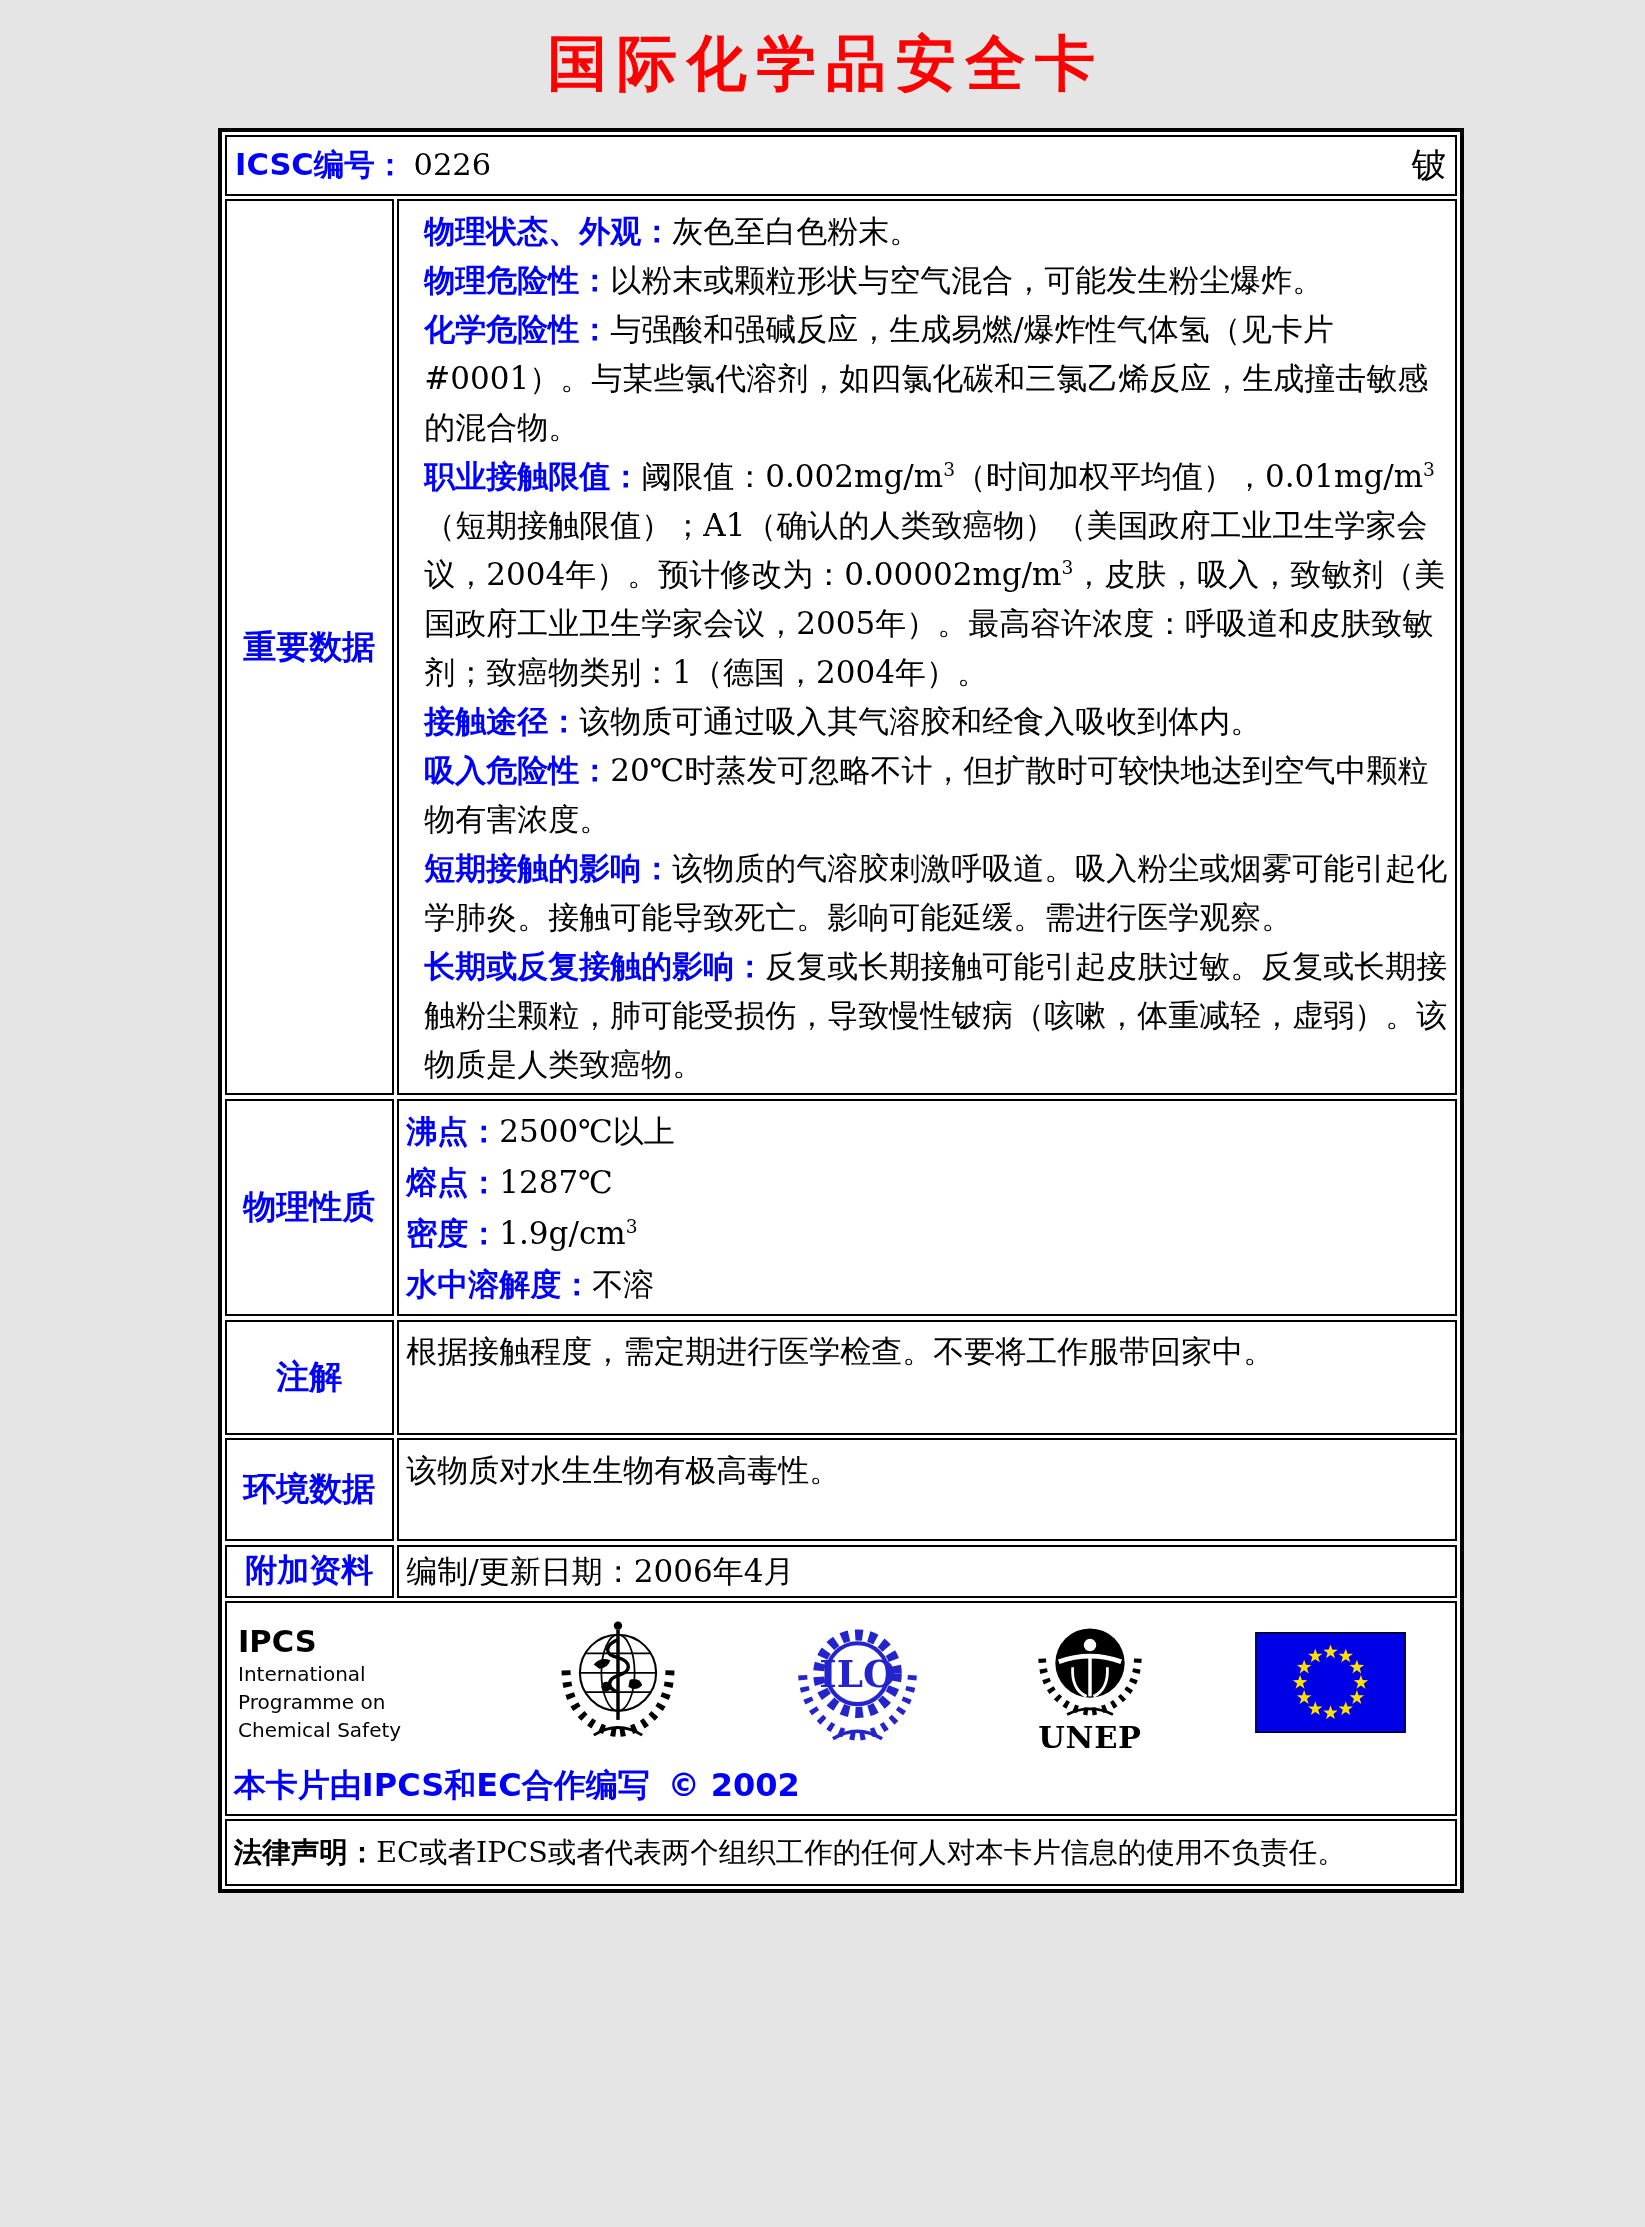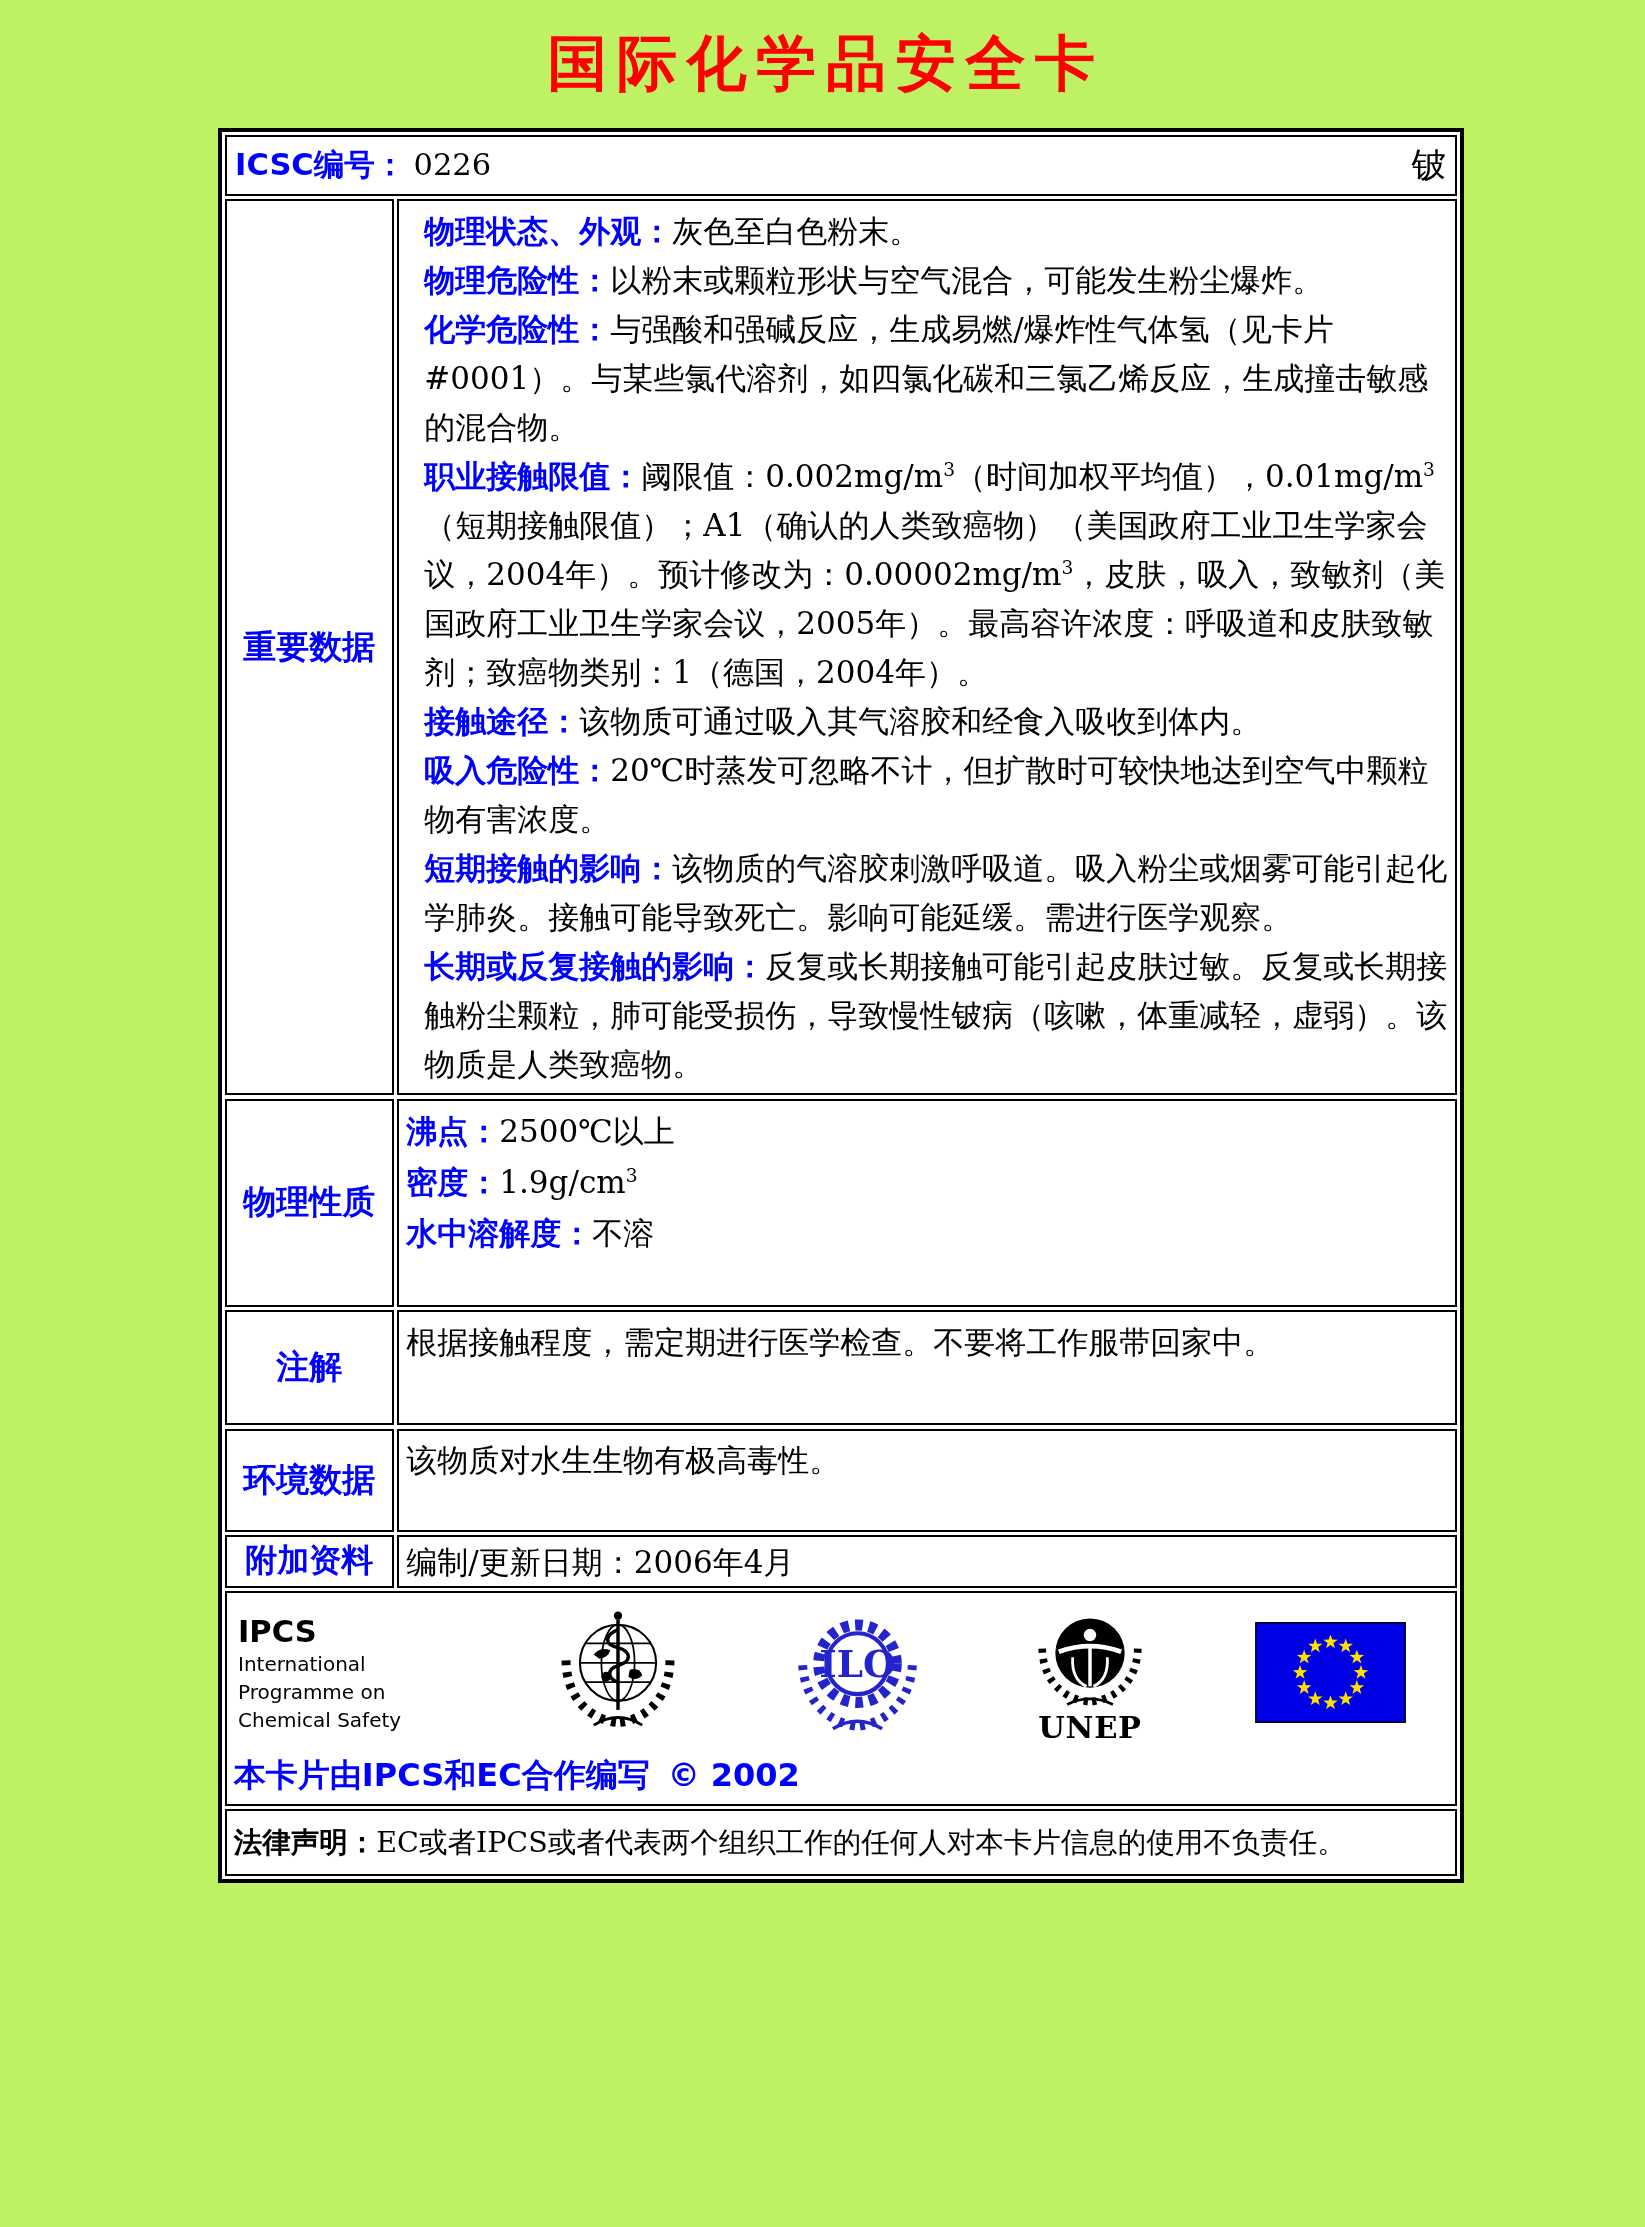--- a/index.html
+++ b/index.html
@@ -1,16 +1,16 @@
 <!DOCTYPE html>
 <html style="font-size:11px"><head>
 <meta charset="utf-8">
 <style>
   html,body{margin:0;padding:0;background:#ffffff;}
-  .page{position:relative;width:1645px;height:2227px;background:#bef264;
+  .page{position:relative;width:1645px;height:2227px;background:#e5e5e5;
         font-family:"DejaVu Serif",serif;color:#000;}
   .doc-title{position:absolute;top:23.6px;left:205px;width:1242px;text-align:center;
         color:#ff0000;font-weight:bold;font-size:60px;letter-spacing:9.7px;
         font-family:"DejaVu Serif",serif;}
   .card{position:absolute;left:218px;top:128px;width:1232px;border:4.2px solid #000;
         padding:2.8px;display:flex;flex-direction:column;gap:3.5px;background:#fff;}
   .row{display:flex;gap:3.5px;}
   .cell{border:2.1px solid #000;background:#fff;box-sizing:border-box;}
   .full-cell{flex:1;}
   .label-cell{flex:0 0 169px;display:flex;align-items:center;justify-content:center;
@@ -77,20 +77,21 @@
           <div class="para"><span class="seg-label">吸入危险性：</span><span class="seg-text">20℃时蒸发可忽略不计，但扩散时可较快地达到空气中颗粒物有害浓度。</span></div>
           <div class="para"><span class="seg-label">短期接触的影响：</span><span class="seg-text">该物质的气溶胶刺激呼吸道。吸入粉尘或烟雾可能引起化学肺炎。接触可能导致死亡。影响可能延缓。需进行医学观察。</span></div>
           <div class="para"><span class="seg-label">长期或反复接触的影响：</span><span class="seg-text">反复或长期接触可能引起皮肤过敏。反复或长期接触粉尘颗粒，肺可能受损伤，导致慢性铍病（咳嗽，体重减轻，虚弱）。该物质是人类致癌物。</span></div>
         </div>
     </div>
 
     <div class="row physical">
       <div class="cell label-cell">物理性质</div>
       <div class="cell content-cell">
           <div class="para"><span class="seg-label">沸点：</span><span class="seg-text">2500℃以上</span></div>
+          <div class="para"><span class="seg-label">熔点：</span><span class="seg-text">1287℃</span></div>
           <div class="para"><span class="seg-label">密度：</span><span class="seg-text">1.9g/cm</span><span class="seg-sup">3</span></div>
           <div class="para"><span class="seg-label">水中溶解度：</span><span class="seg-text">不溶</span></div>
         </div>
     </div>
 
     <div class="row notes">
       <div class="cell label-cell">注解</div>
       <div class="cell content-cell">
           <div class="para"><span class="seg-text">根据接触程度，需定期进行医学检查。不要将工作服带回家中。</span></div>
         </div>

